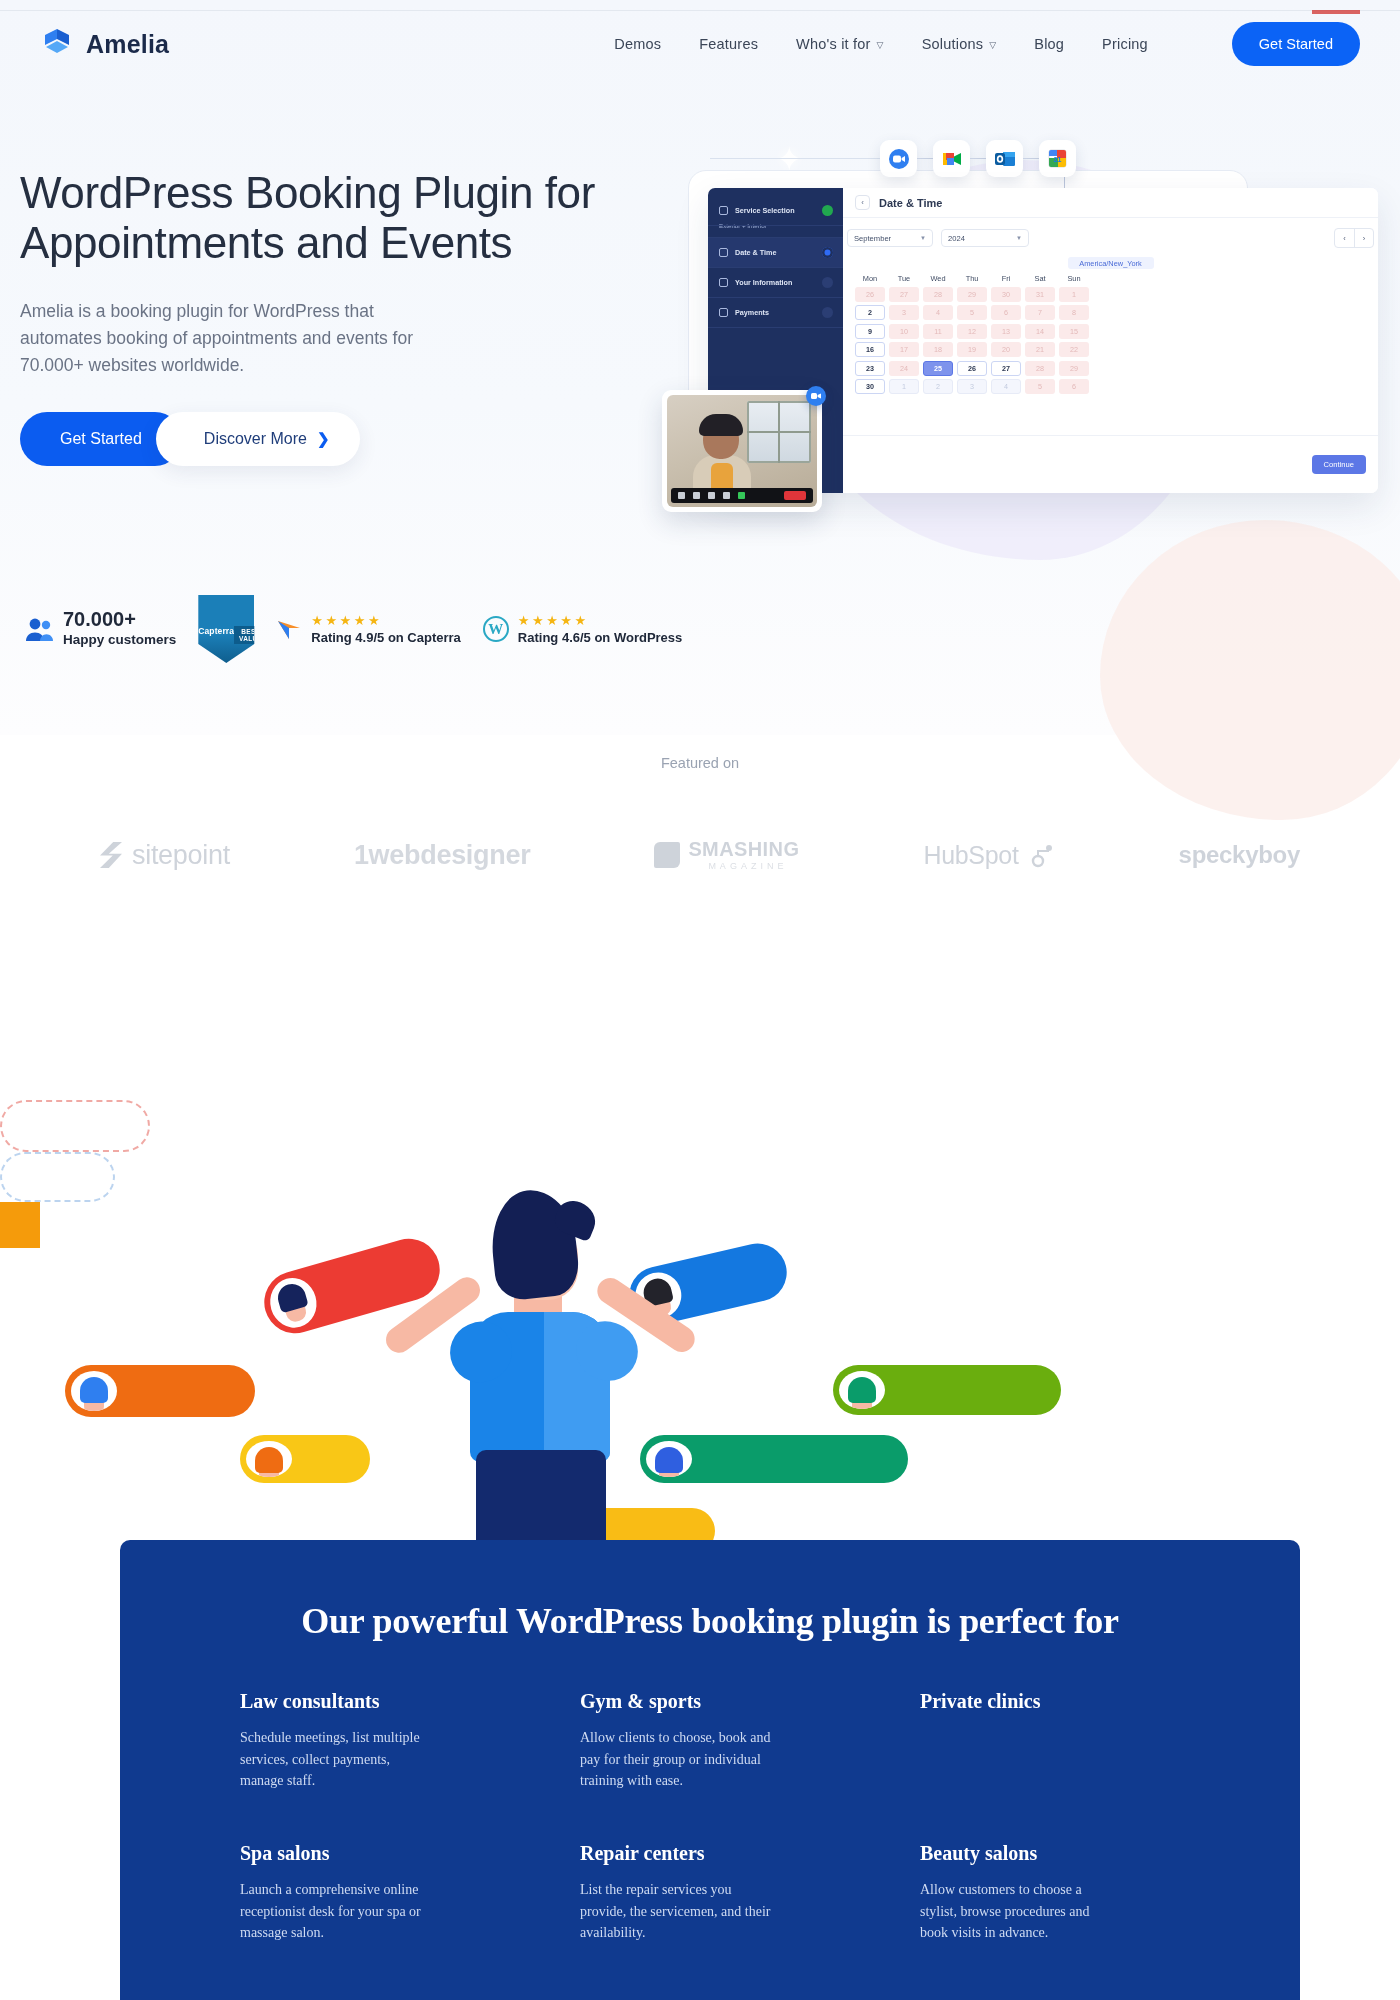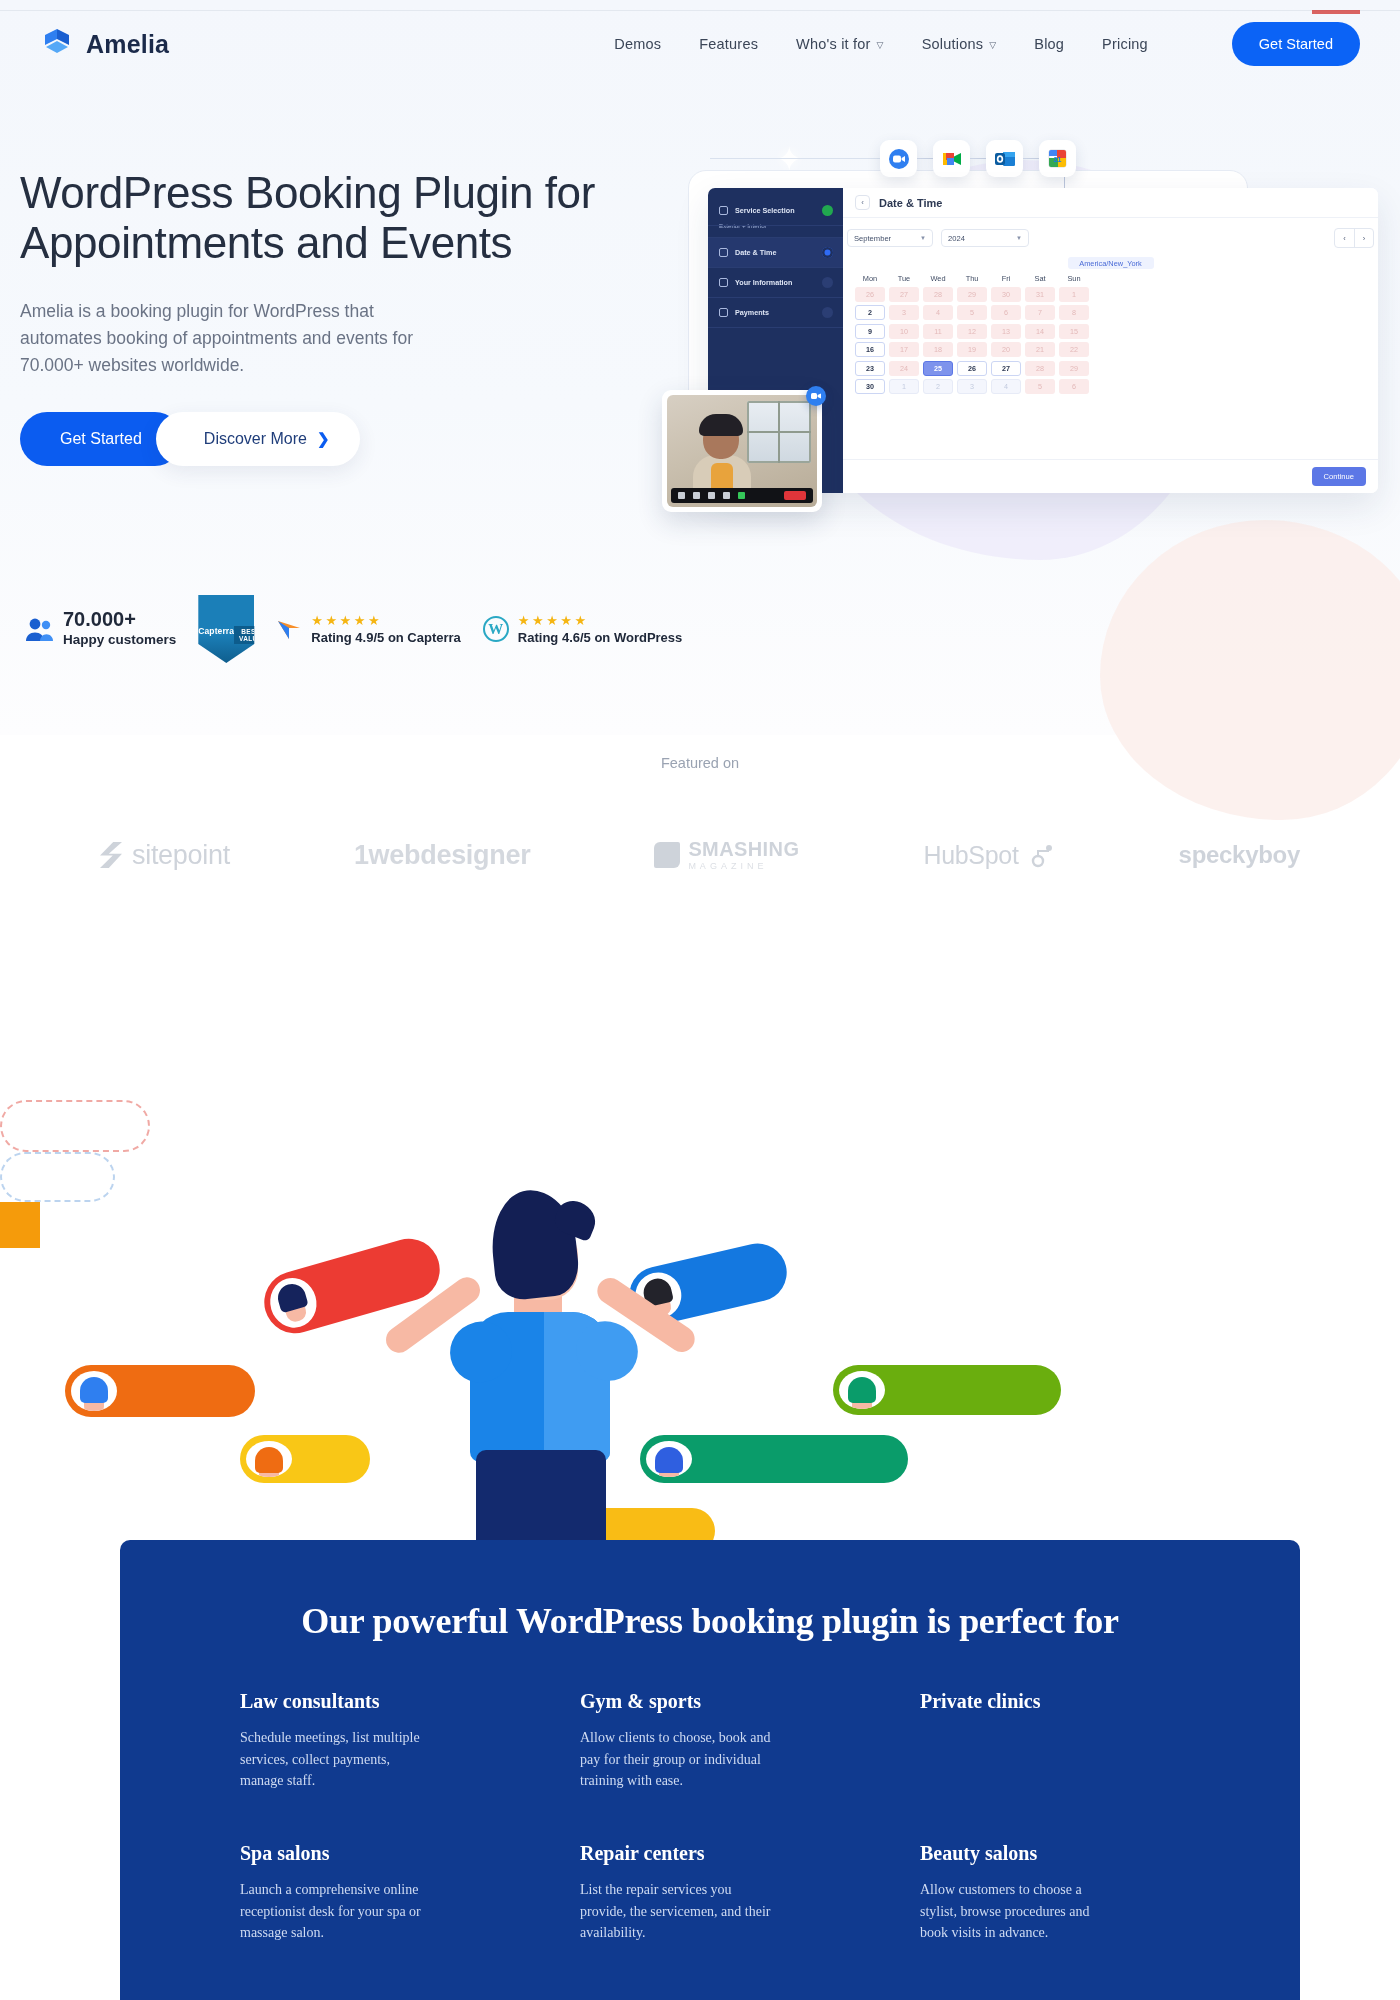--- a/index.html
+++ b/index.html
@@ -163,21 +163,21 @@
   .cal-dow{ width:30px; text-align:center; font-size:7.4px; color:#3f4b63; font-weight:400; }
   .cal-cell{
     width:30px; height:15px; border-radius:3px; font-size:7.2px; display:flex;
     align-items:center; justify-content:center;
   }
   .c-dis{ background:#fbeaea; color:#e3b9b9; }
   .c-sel{ background:#fff; border:1px solid #ccd6f4; color:#2c3852; font-weight:700; }
   .c-hl{ background:#7e93ec; border:1px solid #5c77e6; color:#fff; font-weight:700; }
   .c-out{ background:#f4f6fd; border:1px solid #e7ebf7; color:#c3cbdf; }
 
-  .app-foot{ margin-top:auto; border-top:1px solid #eef1f7; padding:7px 12px; display:flex; justify-content:flex-end; }
+  .app-foot{ margin-top:auto; border-top:1px solid #eef1f7; padding:19px 12px; display:flex; justify-content:flex-end; }
   .continue{ background:#5c77e6; color:#fff; font-size:7.6px; border-radius:4px; padding:5px 12px; font-weight:500; }
 
   
   .integrations{ position:absolute; left:200px; top:0; display:flex; align-items:center; gap:0; }
   .int-tile{
     width:37px; height:37px; background:#fff; border-radius:9px; box-shadow:0 5px 14px rgba(40,60,110,.13);
     display:flex; align-items:center; justify-content:center;
   }
   .int-dash{ width:16px; height:1.4px; background:#c9d2e4; }
   .int-line{ position:absolute; left:384px; top:37px; width:1.4px; height:34px; background:#c0cade; }
@@ -221,21 +221,21 @@
     position:absolute; left:100px; top:820px; width:1200px; height:70px;
     display:flex; align-items:center; justify-content:space-between;
   }
   .logo{ display:flex; align-items:center; gap:10px; opacity:.42; }
   .logo-txt{ font-size:27px; color:#8d97a8; letter-spacing:-.3px; }
   .lg-sitepoint .logo-txt{ font-weight:400; }
   .lg-1wd .logo-txt{ font-weight:600; color:#9aa3b2; }
   .lg-smashing{ flex-direction:row; gap:8px; }
   .sm-txt{ display:flex; flex-direction:column; line-height:1; }
   .sm-1{ font-size:20px; font-weight:700; color:#8d97a8; letter-spacing:.4px; }
-  .sm-2{ font-size:9px; font-weight:500; color:#aab2bf; letter-spacing:4px; margin-top:3px; }
+  .sm-2{ font-size:9px; font-weight:500; color:#aab2bf; letter-spacing:4px; margin-top:3px;margin-left:20px; }
   .lg-hub .logo-txt{ font-weight:500; font-size:25px; }
   .lg-specky .logo-txt{ font-weight:700; font-size:24px; }
   .sp-mark{ width:26px; height:26px; background:#8d97a8; border-radius:6px 2px 6px 2px; }
   .sitepoint-mark{ width:22px; height:26px; background:#8d97a8;
     clip-path: polygon(60% 0,100% 0,40% 45%,100% 45%,40% 100%,0 100%,58% 52%,0 52%); }
   .hub-mark{ width:26px; height:26px; position:relative; }
 
   
   .illus{ position:absolute; left:0; top:1100px; width:1400px; height:440px; }
   .pill{ position:absolute; border-radius:60px; }

